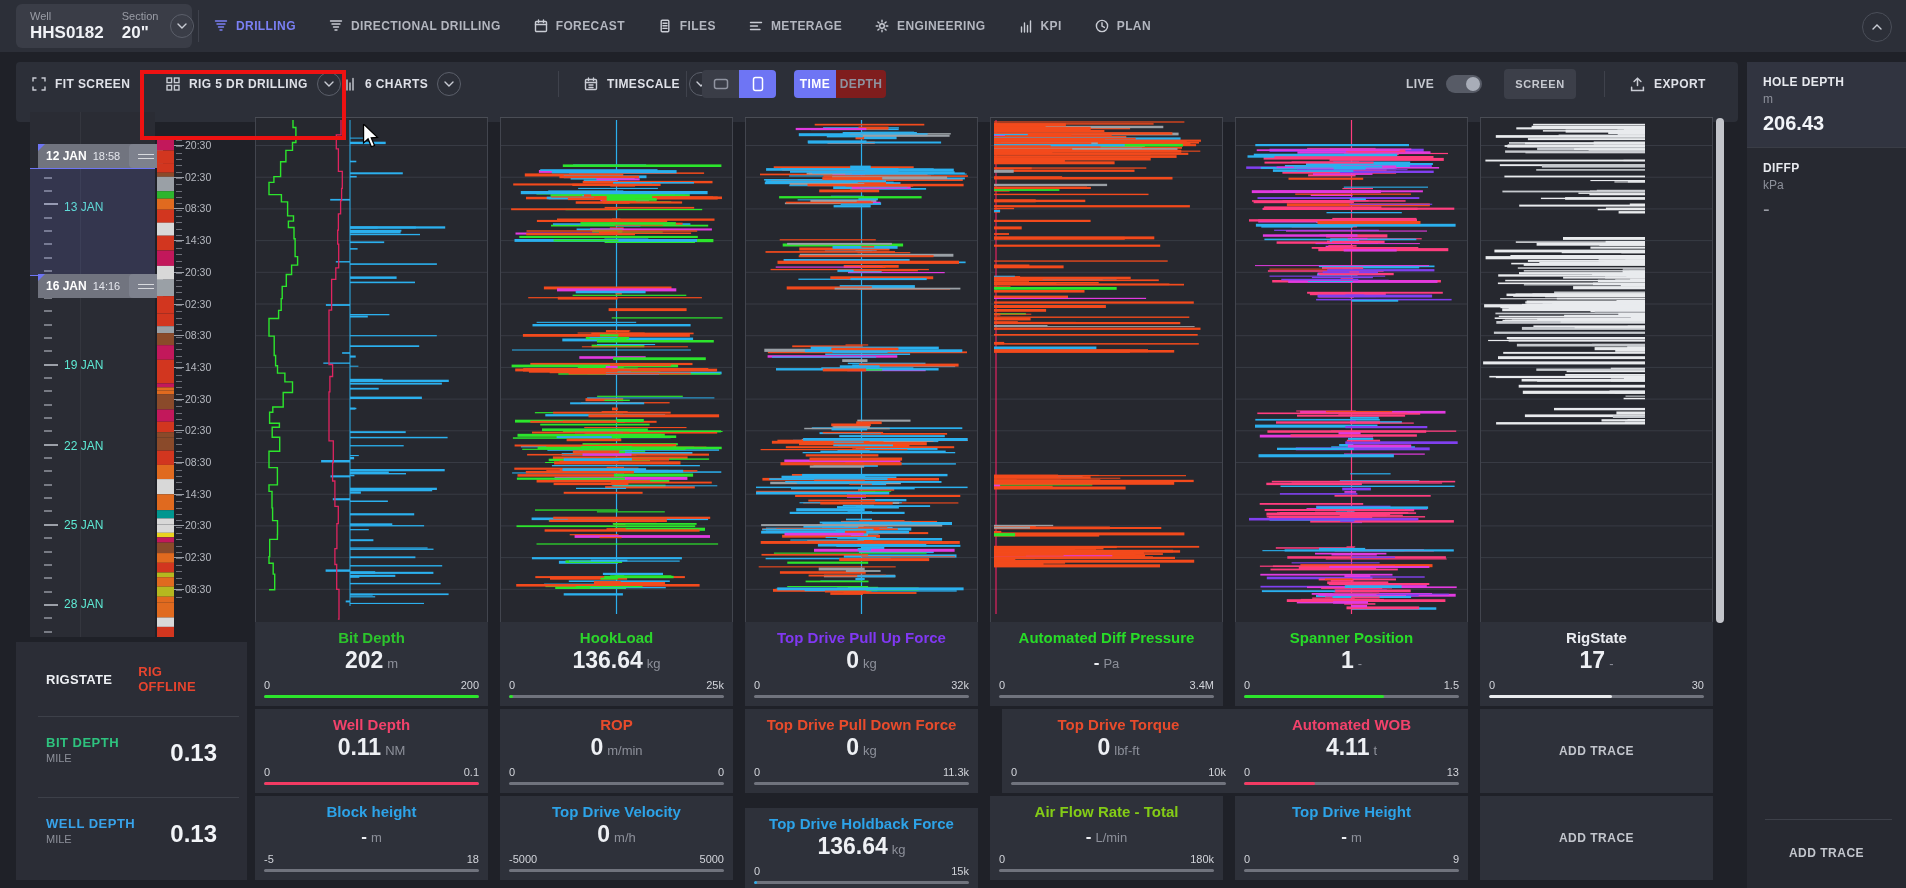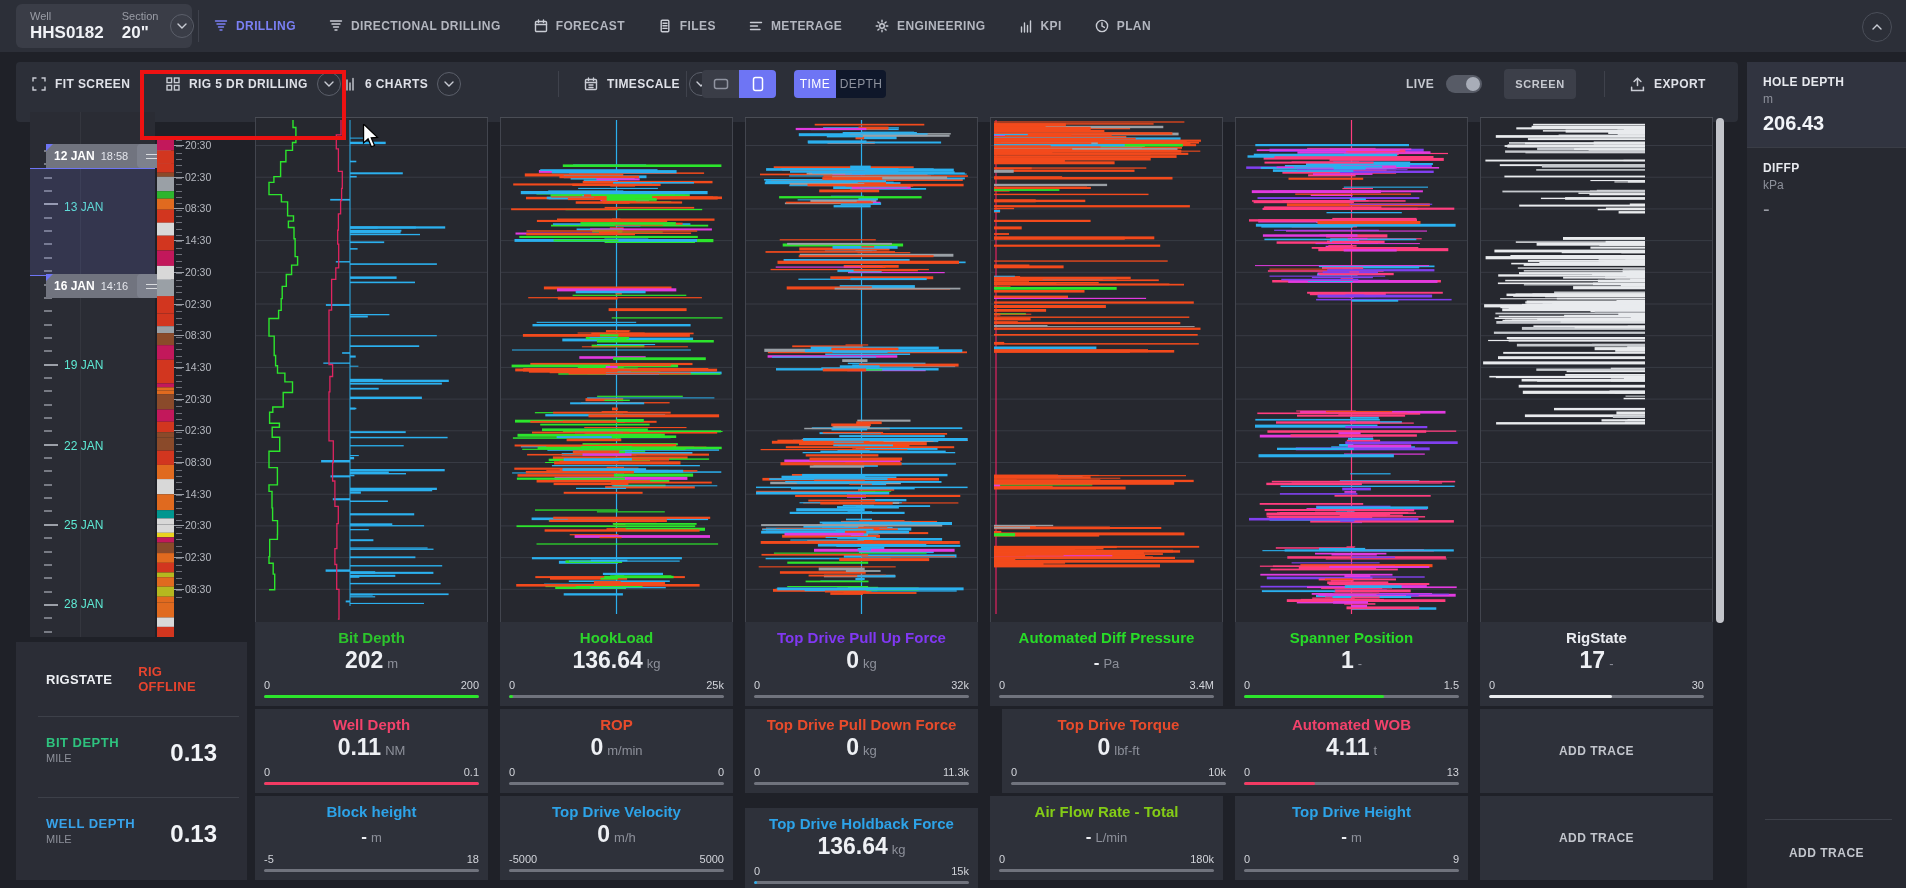--- a/index.html
+++ b/index.html
@@ -13,40 +13,40 @@
   .chev-circle{width:22px;height:22px;border:1px solid #5b5f6a;border-radius:50%;display:flex;align-items:center;justify-content:center;flex:0 0 auto;}
   .hdr-divider{position:absolute;left:198px;top:10px;width:1px;height:32px;background:#3f424c;}
   .nav{position:absolute;left:214px;top:0;height:52px;display:flex;align-items:center;gap:33px;}
   .nav-item{display:flex;align-items:center;gap:8px;font-size:12px;font-weight:bold;letter-spacing:.4px;color:#b3b6bf;cursor:default;}
   .nav-item.active{color:#7b80f5;}
   .collapse-btn{position:absolute;left:1862px;top:12px;width:28px;height:28px;border:1px solid #4a4e58;border-radius:50%;display:flex;align-items:center;justify-content:center;}
   
   .toolbar{position:absolute;left:16px;top:62px;width:1722px;height:60px;background:#2c2f38;border-radius:4px;}
   .tb-item{position:absolute;top:0;height:44px;display:flex;align-items:center;gap:9px;font-size:12px;font-weight:bold;letter-spacing:.4px;color:#dfe1e8;}
   .tb-div{position:absolute;top:9px;width:1px;height:26px;background:#3f424c;}
-  .seg{height:28px;display:flex;align-items:center;justify-content:center;font-size:12px;font-weight:normal;}
+  .seg{height:28px;display:flex;align-items:center;justify-content:center;font-size:12px;font-weight:bold;}
   .toggle2{display:flex;border-radius:4px;overflow:hidden;}
   .notes-btn{position:absolute;left:1488px;top:7px;width:72px;height:30px;background:#3c3f49;border-radius:4px;display:flex;align-items:center;justify-content:center;font-size:11px;font-weight:bold;letter-spacing:.6px;color:#c6c9d0;}
   .switch{position:relative;width:36px;height:18px;border-radius:9px;background:#575b66;}
   .switch .knob{position:absolute;right:2px;top:2px;width:14px;height:14px;border-radius:50%;background:#a8adb8;}
   
   .rsb{position:absolute;left:1747px;top:62px;width:159px;height:826px;background:#272931;}
   .rsb-block{padding:13px 0 12px 16px;}
   .rsb-block.hl{background:#313440;border-bottom:1px solid #3a3d46;}
   .rsb-label{font-size:12px;font-weight:bold;letter-spacing:.4px;color:#e7e9ee;}
   .rsb-unit{font-size:12px;color:#8d909a;margin-top:3px;}
   .rsb-value{font-size:20px;font-weight:bold;color:#f2f4f8;margin-top:6px;}
   .rsb-add{position:absolute;left:0;bottom:28px;width:100%;text-align:center;font-size:12px;font-weight:bold;letter-spacing:.5px;color:#c3c6cd;}
   .rsb-add-div{position:absolute;left:18px;right:14px;bottom:68px;height:1px;background:#3d4049;}
   
   .timeline{position:absolute;left:30px;top:112px;width:125px;height:525px;background:#2a2c34;}
   .tl-vline{position:absolute;left:50px;top:0;width:1px;height:525px;background:#34363e;}
   .tl-tick{position:absolute;left:14px;height:2px;background:#787b84;}
   .tl-date{position:absolute;left:34px;font-size:12px;color:#5eead4;}
-  .tl-header{position:absolute;left:16px;width:125px;height:24px;background:#71747f;border-radius:3px 3px 0 0;display:flex;align-items:center;gap:6px;padding-left:8px;box-sizing:border-box;}
+  .tl-header{position:absolute;left:8px;width:125px;height:24px;background:#71747f;border-radius:3px 3px 0 0;display:flex;align-items:center;gap:6px;padding-left:8px;box-sizing:border-box;}
   .tl-header::before{content:"";position:absolute;left:0;top:0;border-top:7px solid #6e75f4;border-right:7px solid transparent;}
   .tl-h-date{font-size:12px;font-weight:bold;color:#fff;}
   .tl-h-time{font-size:11px;color:#e4e6ec;}
   .tl-handle{margin-left:auto;width:34px;height:24px;background:#7d818d;border-radius:4px;display:flex;flex-direction:column;align-items:center;justify-content:center;gap:3px;}
   .tl-handle i{display:block;width:16px;height:1px;background:#d8dade;}
   .tl-region{position:absolute;left:0;width:125px;background:rgba(110,117,244,.14);border-top:1px solid #6e75f4;border-bottom:1px solid #6e75f4;}
   
   .strip{position:absolute;left:157px;top:138px;}
   .ax-tick{position:absolute;background:#6d7079;height:1px;}
   .ax-label{position:absolute;left:185px;width:30px;text-align:left;font-size:10.5px;color:#b6b9c0;}
@@ -257,21 +257,21 @@
               <svg width="12" height="16" viewBox="0 0 12 16">
                 <rect x="1.5" y="1.5" width="9" height="13" rx="2" stroke="#ffffff" stroke-width="1.5" fill="none"></rect>
               </svg>
             </span>
           </div>
       </div>
     </div>
     <div class="tb-item" style="left:778px;">
       <div class="toggle2">
         <div class="seg" style="width:42px;background:#6e75f4;color:#fff;">TIME</div>
-        <div class="seg" style="width:50px;background:#0f172a;color:#8e929e;">DEPTH</div>
+        <div class="seg" style="width:50px;background:#7f1d1d;color:#8e929e;">DEPTH</div>
       </div>
     </div>
     <div class="tb-item" style="left:1390px;gap:12px;">
       <span style="color:#c6c9d0;">LIVE</span>
       <div class="switch">
           <div class="knob"></div>
         </div>
     </div>
     <div class="notes-btn">SCREEN</div>
     <div class="tb-div" style="left:1588px;"></div>

